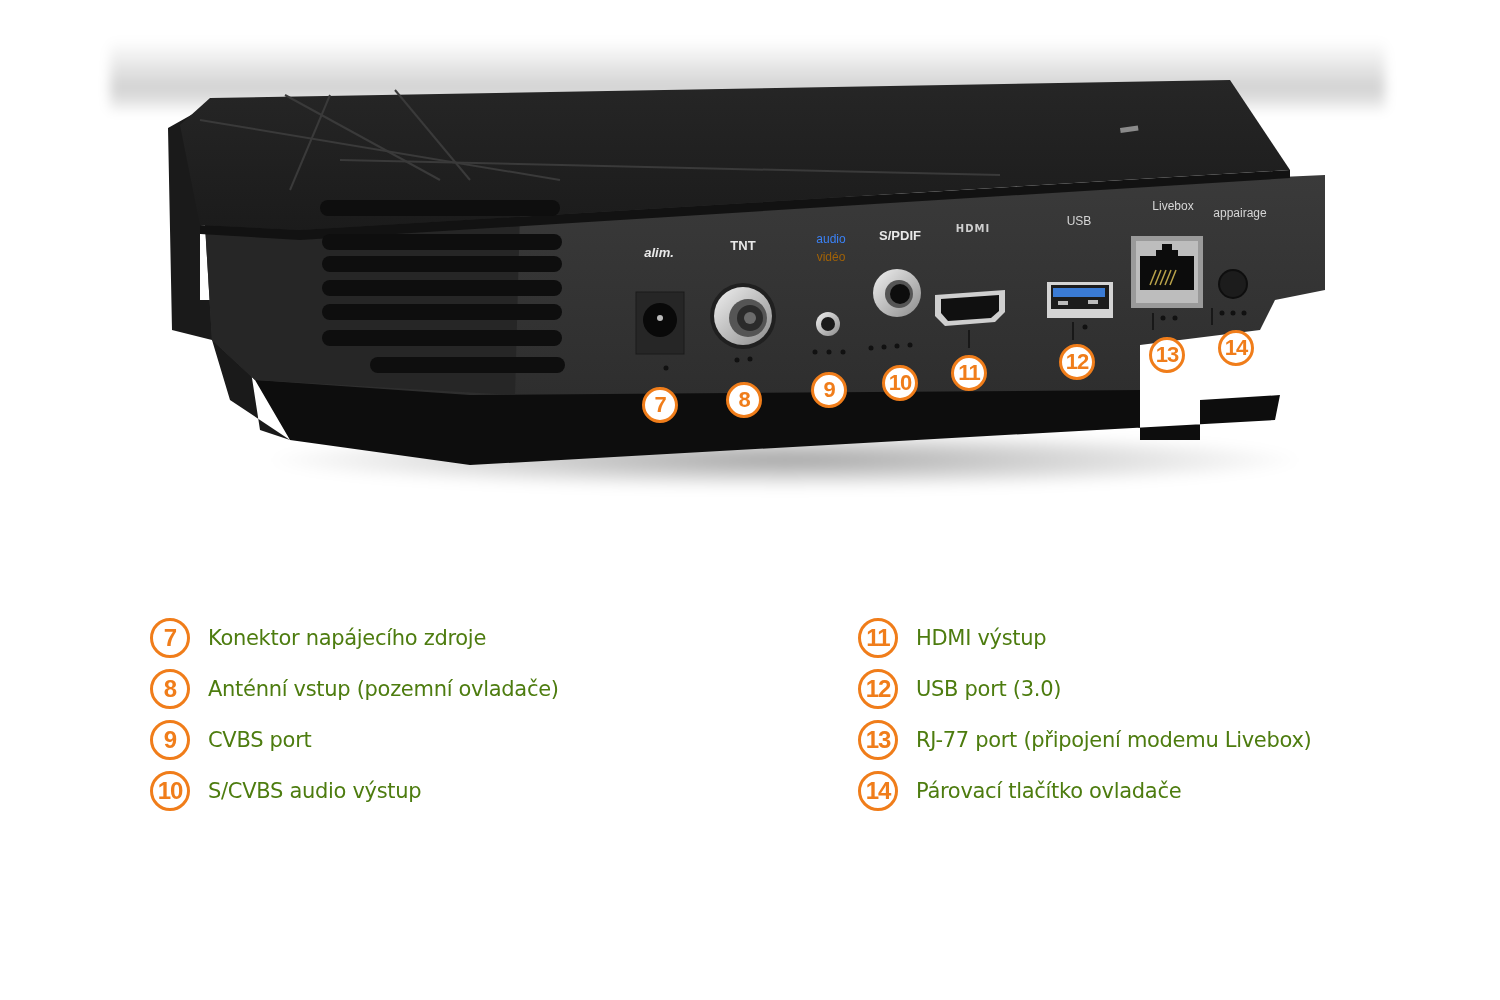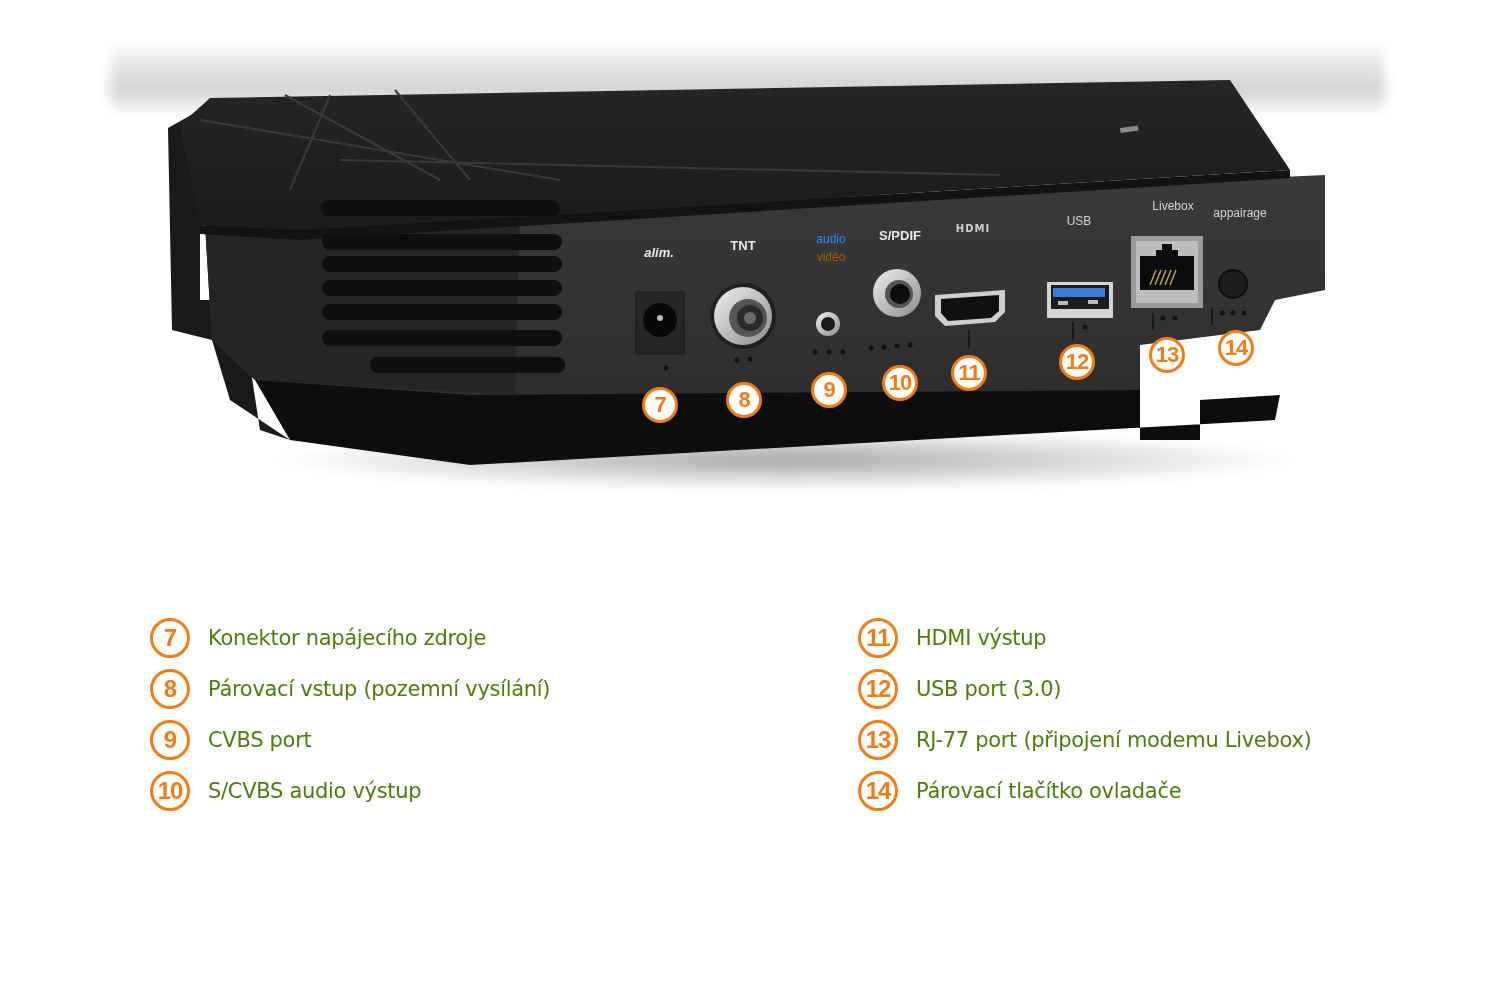--- a/index.html
+++ b/index.html
@@ -158,21 +158,21 @@
   <div class="badge" style="left:1236px; top:348px;">14</div>
 </div>
 
 <div class="legend" style="left:150px;">
   <div class="legend-item">
     <div class="legend-badge">7</div>
     <div class="legend-text">Konektor napájecího zdroje</div>
   </div>
   <div class="legend-item">
     <div class="legend-badge">8</div>
-    <div class="legend-text">Párovací vstup (pozemní vysílání)</div>
+    <div class="legend-text">Anténní vstup (pozemní ovladače)</div>
   </div>
   <div class="legend-item">
     <div class="legend-badge">9</div>
     <div class="legend-text">CVBS port</div>
   </div>
   <div class="legend-item">
     <div class="legend-badge">10</div>
     <div class="legend-text">S/CVBS audio výstup</div>
   </div>
 </div>

